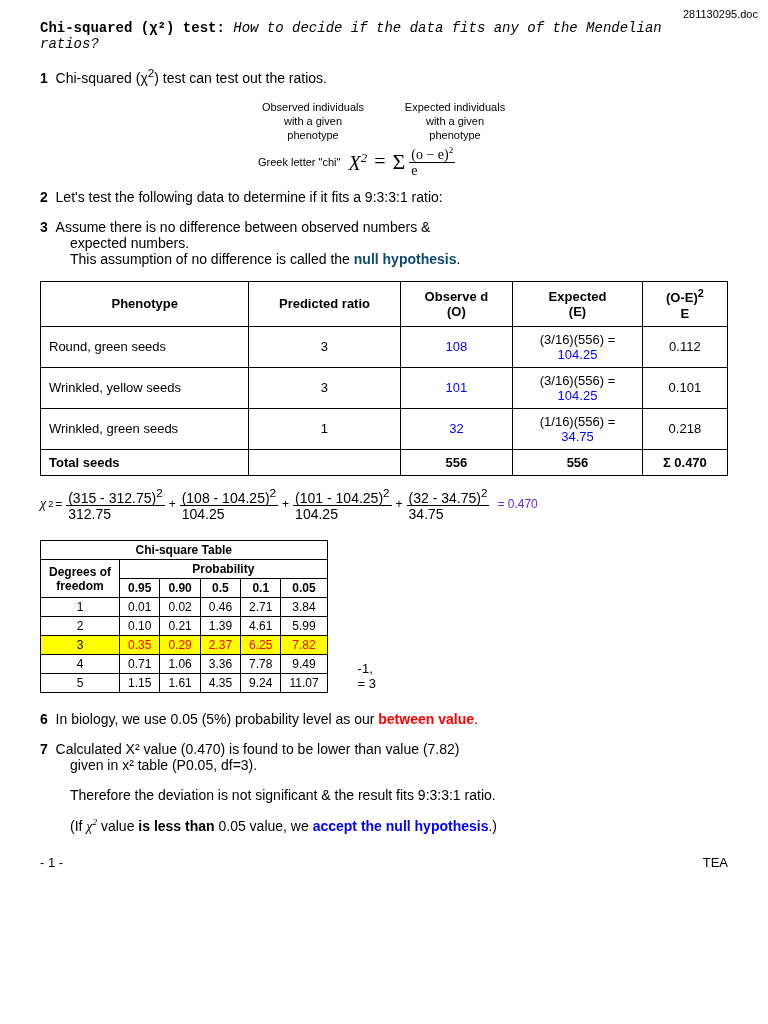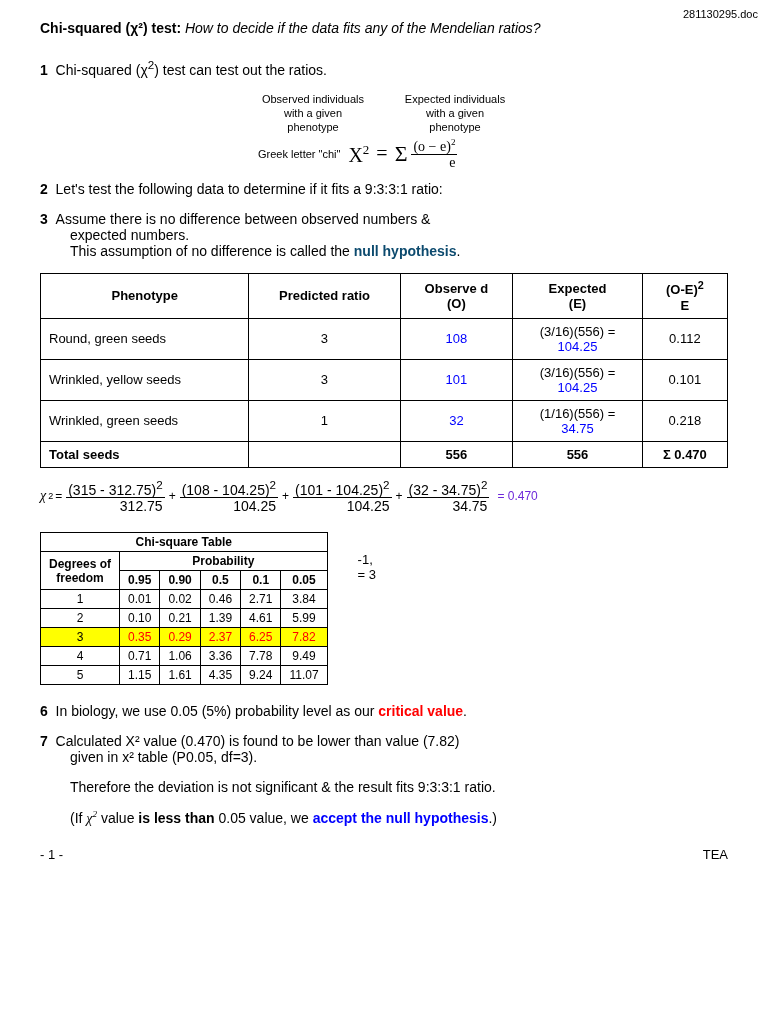--- a/index.html
+++ b/index.html
@@ -14,22 +14,23 @@
       position: relative;
     }
     .doc-id {
       position: absolute;
       top: 8px;
       right: 10px;
       font-size: 11px;
       color: #000;
     }
     .title-line {
-      margin-bottom: 22px;
+      margin-bottom: 14px;
       font-size: 14px;
+      font-family: Liberation Mono, monospace;
     }
     .title-line .bold-italic {
       font-weight: bold;
     }
     .title-line .italic {
       font-style: italic;
     }
     .section {
       margin-bottom: 14px;
     }
@@ -83,21 +84,21 @@
     }
     .chi-sq-table .header-row th {
       background: #fff;
       font-weight: bold;
     }
     .highlighted-row {
       background: #ffff00;
     }
     .chi-table-container {
       display: flex;
-      align-items: flex-start;
+      align-items: flex-end;
       gap: 20px;
       margin: 10px 0;
     }
     .chi-table-wrapper {
       display: inline-block;
     }
     .indent {
       margin-left: 30px;
     }
     .null-hyp {
@@ -114,21 +115,21 @@
     }
     .page-footer {
       display: flex;
       justify-content: space-between;
       margin-top: 20px;
       font-size: 13px;
     }
     .formula-fraction {
       display: inline-flex;
       flex-direction: column;
-      align-items: flex-end;
+      align-items: flex-start;
       vertical-align: middle;
       margin: 0 2px;
     }
     .formula-fraction .numerator {
       border-bottom: 1px solid #000;
       padding: 0 2px;
       font-size: 14px;
     }
     .formula-fraction .denominator {
       padding: 0 2px;
@@ -150,21 +151,21 @@
 
 <div class="formula-container">
   <div class="formula-diagram">
     <div style="display:flex; justify-content:flex-start; gap:32px; font-size:11px; margin-bottom:2px;">
       <div style="text-align:center; max-width:110px; line-height:1.3;">Observed individuals<br>with a given phenotype</div>
       <div style="text-align:center; max-width:110px; line-height:1.3;">Expected individuals<br>with a given phenotype</div>
     </div>
     <div style="display:flex; align-items:center; gap:4px; font-size:13px;">
       <div style="font-size:11px; margin-right:4px;">Greek letter "chi"</div>
       <div style="font-family:'Times New Roman',serif; font-size:20px; display:flex; align-items:center; gap:2px;">
-        <span style="">X<sup style="font-size:0.65em;">2</sup></span>
+        <span style="font-style:italic;">X<sup style="font-size:0.65em;">2</sup></span>
         <span>&nbsp;=&nbsp;</span>
         <span style="font-size:22px;">Σ</span>
         <span class="formula-fraction">
           <span class="numerator">(o − e)<sup style="font-size:0.65em;">2</sup></span>
           <span class="denominator">e</span>
         </span>
       </div>
     </div>
   </div>
 </div>
@@ -312,21 +313,21 @@
       </tbody>
     </table>
   </div>
   <div style="display:flex; flex-direction:column; justify-content:space-between; padding: 28px 0 10px 10px; font-size:13px;">
     <span>-1,</span>
     <span>= 3</span>
   </div>
 </div>
 
 <div class="section" style="margin-top:10px;">
-  <span style="font-weight:bold;">6&nbsp;&nbsp;</span><span>In biology, we use 0.05 (5%) probability level as our </span><span class="critical-val">critical value</span><span>.</span>
+  <span style="font-weight:bold;">6&nbsp;&nbsp;</span><span>In biology, we use 0.05 (5%) probability level as our </span><span class="critical-val">between value</span><span>.</span>
 </div>
 
 <div class="section">
   <span style="font-weight:bold;">7&nbsp;&nbsp;</span><span>Calculated X² value (0.470) is found to be lower than value (7.82)</span><br>
   <span class="indent">given in x² table (P0.05, df=3).</span>
 </div>
 
 <div class="section indent" style="margin-top:12px;">
   <span>Therefore the deviation is not significant &amp; the result fits 9:3:3:1 ratio.</span>
 </div>

